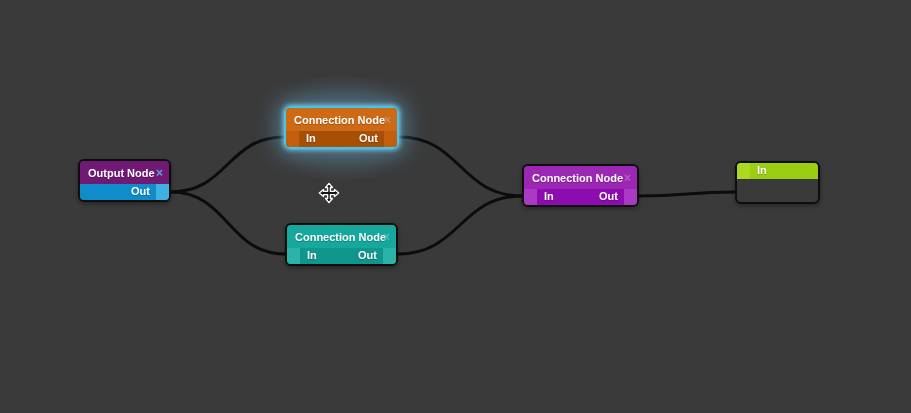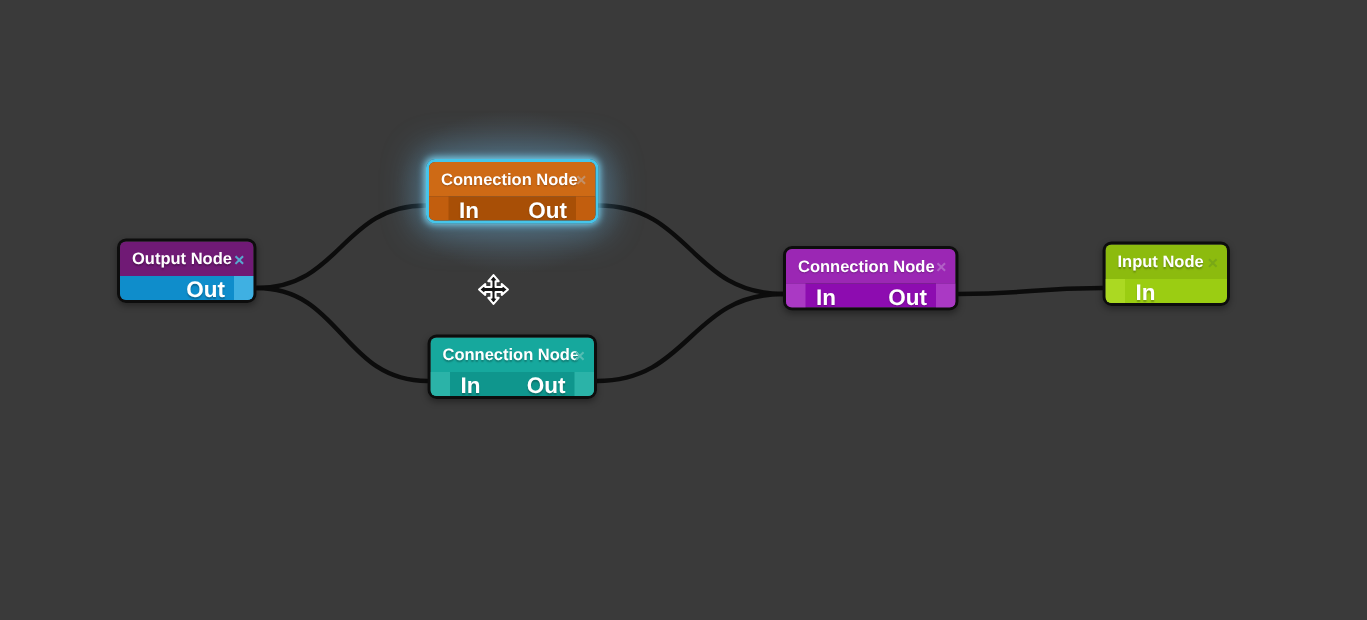--- a/index.html
+++ b/index.html
@@ -80,21 +80,21 @@
     top: 0;
     bottom: 0;
     width: 13px;
     cursor: crosshair;
   }
   .port-tab.left  { left: 0; }
   .port-tab.right { right: 0; }
   .port-label {
     position: absolute;
     top: 1px;
-    font-size: 15px;
+    font-size: 11px;
     font-weight: bold;
     color: #ffffff;
     text-shadow: 0 1px 1px rgba(0,0,0,0.25);
     white-space: nowrap;
   }
   .port-label.in  { left: 20px; }
   .port-label.out { right: 19px; }
   #move-cursor {
     position: absolute;
     z-index: 10;
@@ -157,23 +157,19 @@
       <span class="close" style="color: rgb(177, 96, 198);">×</span>
     </div>
     <div class="port-row" style="background: rgb(141, 12, 176);">
       <span class="port-tab left" style="background: rgb(170, 57, 196); display: block;"></span>
       <span class="port-label in" style="display: block;">In</span>
       <span class="port-label out" style="display: block;">Out</span>
       <span class="port-tab right" style="background: rgb(170, 57, 196); display: block;"></span>
     </div>
   </div>
     <div class="node" style="left: 735px; top: 161px; width: 85px; height: 43px; border-color: rgb(13, 13, 13);">
-    <div class="title-row" style="background: rgb(140, 187, 14);">
-      <span class="title">Input Node</span>
-      <span class="close" style="color: rgb(121, 168, 22);">×</span>
-    </div>
     <div class="port-row" style="background: rgb(155, 205, 18);">
       <span class="port-tab left" style="background: rgb(171, 217, 34); display: block;"></span>
       <span class="port-label in" style="display: block;">In</span>
 
     </div>
   </div>
   </div>
 
 </body></html>

